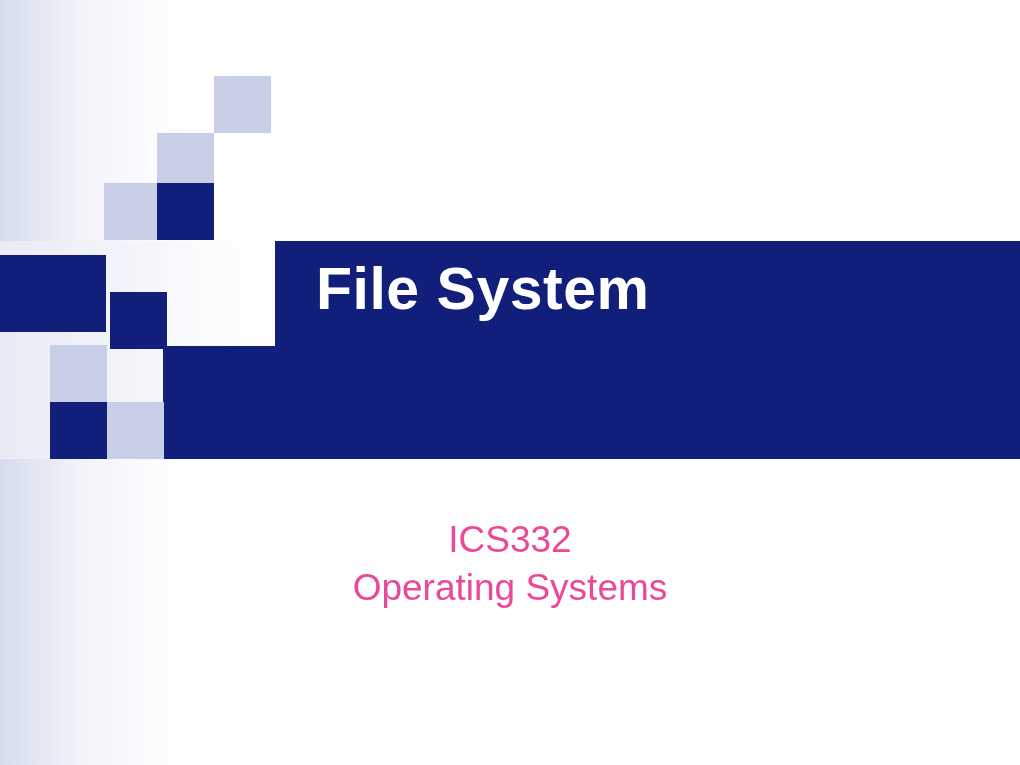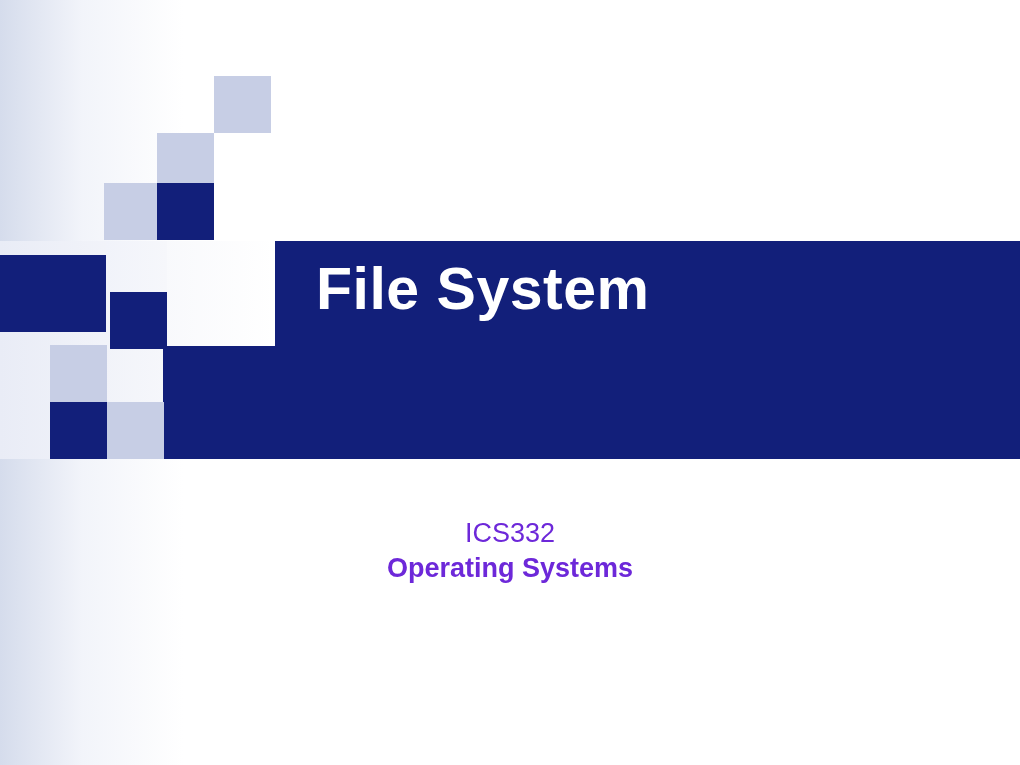--- a/index.html
+++ b/index.html
@@ -50,26 +50,26 @@
       letter-spacing: 0.5px;
     }
 
     
     .subtitle {
       position: absolute;
       top: 516px;
       left: 0;
       right: 0;
       text-align: center;
-      font-size: 27px;
+      font-size: 37px;
       line-height: 1.3;
-      color: #6d28d9;
+      color: #ec4899;
     }
     .subtitle .bold {
-      font-weight: bold;
+      font-weight: normal;
     }
   </style>
 </head>
 <body>
 
 <div class="title-band"></div>
 
 <div style="position:absolute; top:241px; left:0; width:275px; height:218px; background:linear-gradient(to right, #e9ecf6 0%, #f6f7fb 60%, #ffffff 100%);"></div>
 <div style="position:absolute; top:255px; left:0; width:106px; height:77px; background:#121f7a;"></div>
 <div style="position:absolute; top:241px; left:163px; width:112px; height:218px; background:#121f7a;"></div>

